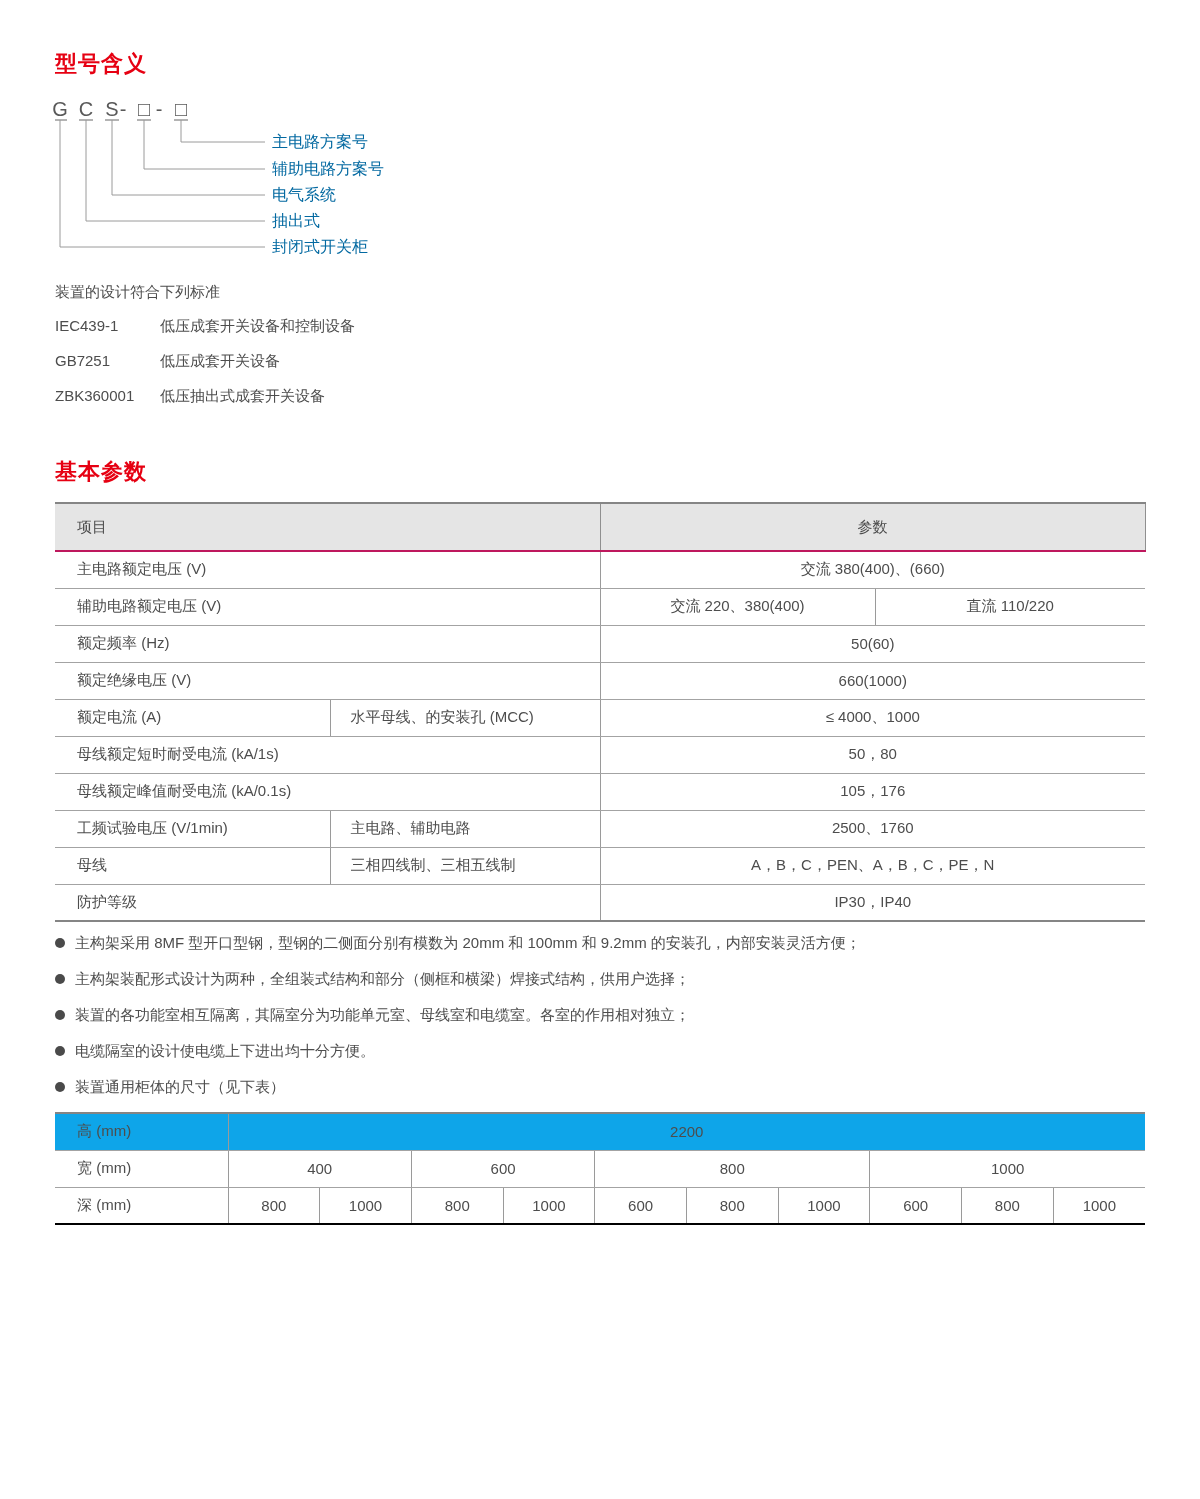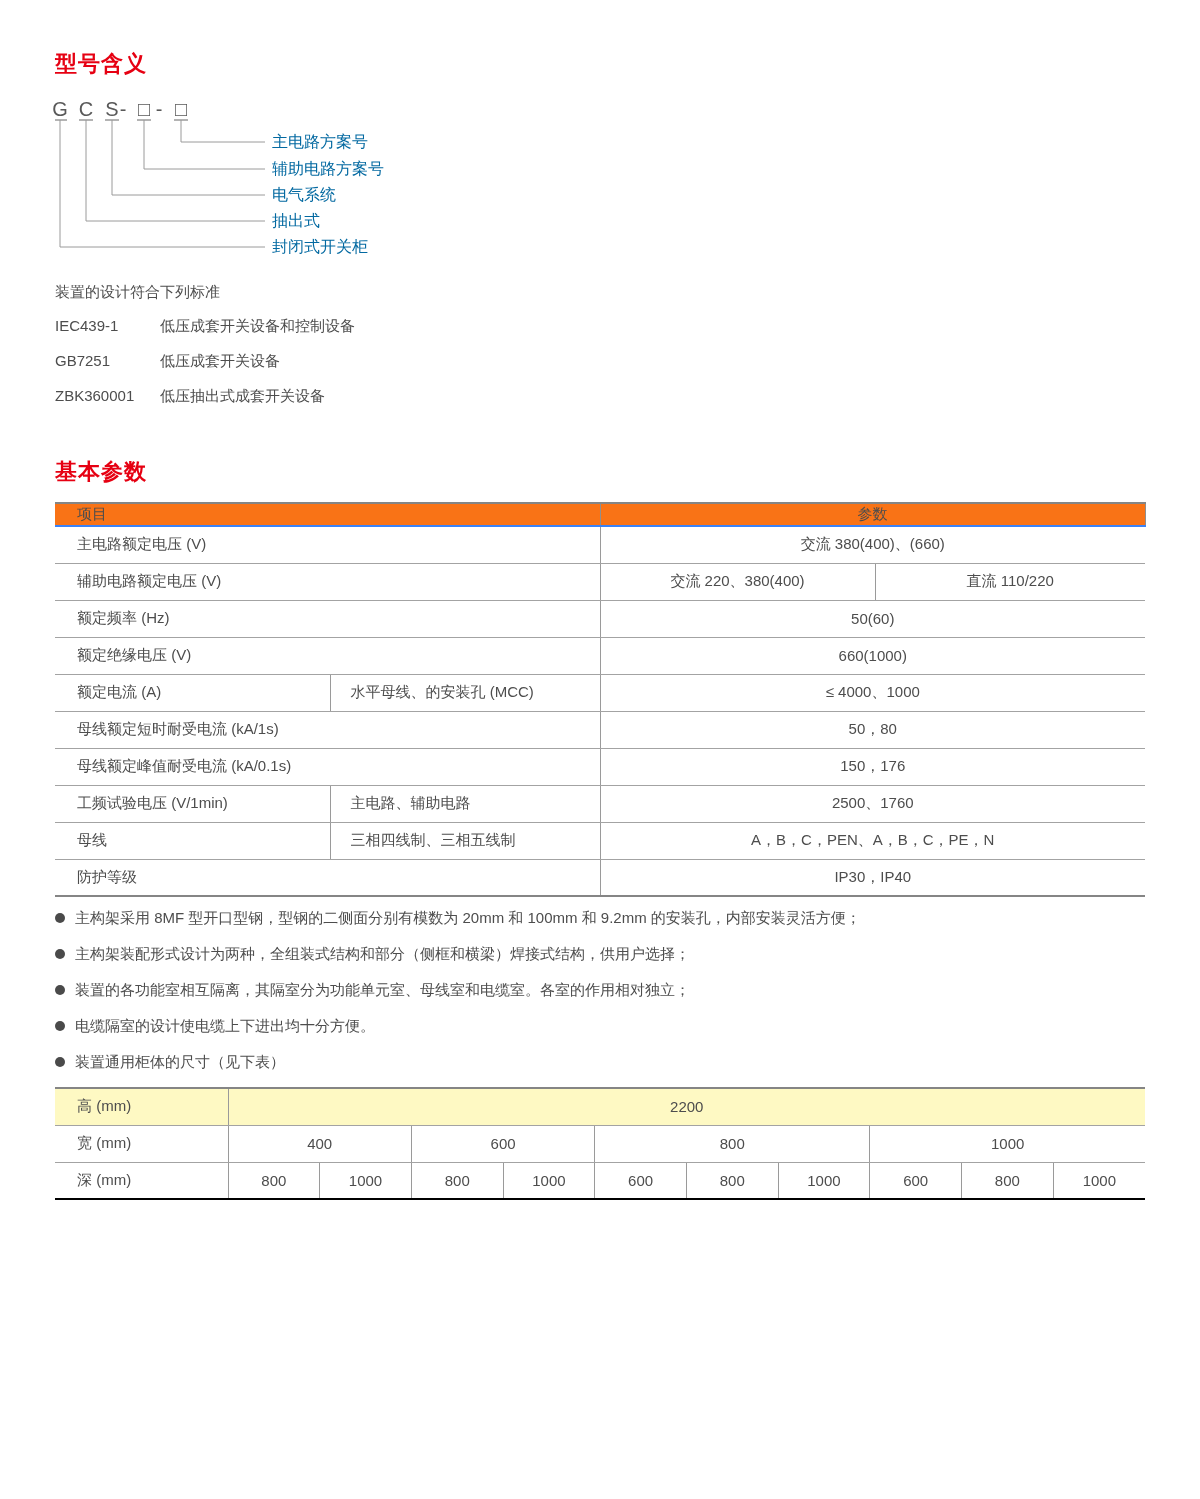--- a/index.html
+++ b/index.html
@@ -64,23 +64,23 @@
     margin-top: 16px;
     width: 1090px;
     border-collapse: collapse;
     table-layout: fixed;
     font-size: 15px;
     color: #4d4d4d;
     border-top: 2px solid #858585;
   }
   .ptable td { height: 37px; padding: 0; }
   .ptable tr.head td {
-    height: 23px;
-    background: #f97316;
-    border-bottom: 2px solid #3b82f6;
+    height: 48px;
+    background: #e5e5e5;
+    border-bottom: 2px solid #be185d;
   }
   .ptable tr.head td.pcol { border-left: 1px solid #8f8f8f; border-right: 1px solid #8f8f8f; }
   .ptable td.item { text-align: left; padding-left: 22px; }
   .ptable td.sub  { text-align: left; padding-left: 20px; border-left: 1px solid #9a9a9a; }
   .ptable td.val  { text-align: center; border-left: 1px solid #9a9a9a; }
   .ptable td.val2 { text-align: center; border-left: 1px solid #9a9a9a; }
   .ptable tr.data td { border-bottom: 1px solid #a3a3a3; }
   .ptable tr.last td { border-bottom: 2px solid #858585; }
   .ptable td.nbb { border-bottom: hidden; }
 
@@ -106,21 +106,21 @@
     margin-top: 12px;
     width: 1090px;
     border-collapse: collapse;
     table-layout: fixed;
     font-size: 15px;
     color: #4d4d4d;
     border-top: 2px solid #858585;
   }
   .dtable td { height: 37px; padding: 0; text-align: center; }
   .dtable td.lbl { text-align: left; padding-left: 22px; }
-  .dtable tr.head2 td { background: #fef9c3; }
+  .dtable tr.head2 td { background: #0ea5e9; }
   .dtable tr td { border-bottom: 1px solid #a3a3a3; }
   .dtable tr.dlast td { border-bottom: 2px solid #000000; }
   .dtable td.bl { border-left: 1px solid #9a9a9a; }
 </style>
 </head>
 <body>
 
 <div class="content">
 
   <h2 class="sec-title t1">型号含义</h2>
@@ -207,21 +207,21 @@
       <td class="item">额定电流 (A)</td>
       <td class="sub">水平母线、的安装孔 (MCC)</td>
       <td colspan="2" class="val">≤ 4000、1000</td>
     </tr>
     <tr class="data">
       <td colspan="2" class="item">母线额定短时耐受电流 (kA/1s)</td>
       <td colspan="2" class="val">50，80</td>
     </tr>
     <tr class="data">
       <td colspan="2" class="item">母线额定峰值耐受电流 (kA/0.1s)</td>
-      <td colspan="2" class="val">150，176</td>
+      <td colspan="2" class="val">105，176</td>
     </tr>
     <tr class="data">
       <td class="item">工频试验电压 (V/1min)</td>
       <td class="sub">主电路、辅助电路</td>
       <td colspan="2" class="val">2500、1760</td>
     </tr>
     <tr class="data">
       <td class="item">母线</td>
       <td class="sub">三相四线制、三相五线制</td>
       <td colspan="2" class="val nbb">A，B，C，PEN、A，B，C，PE，N</td>

